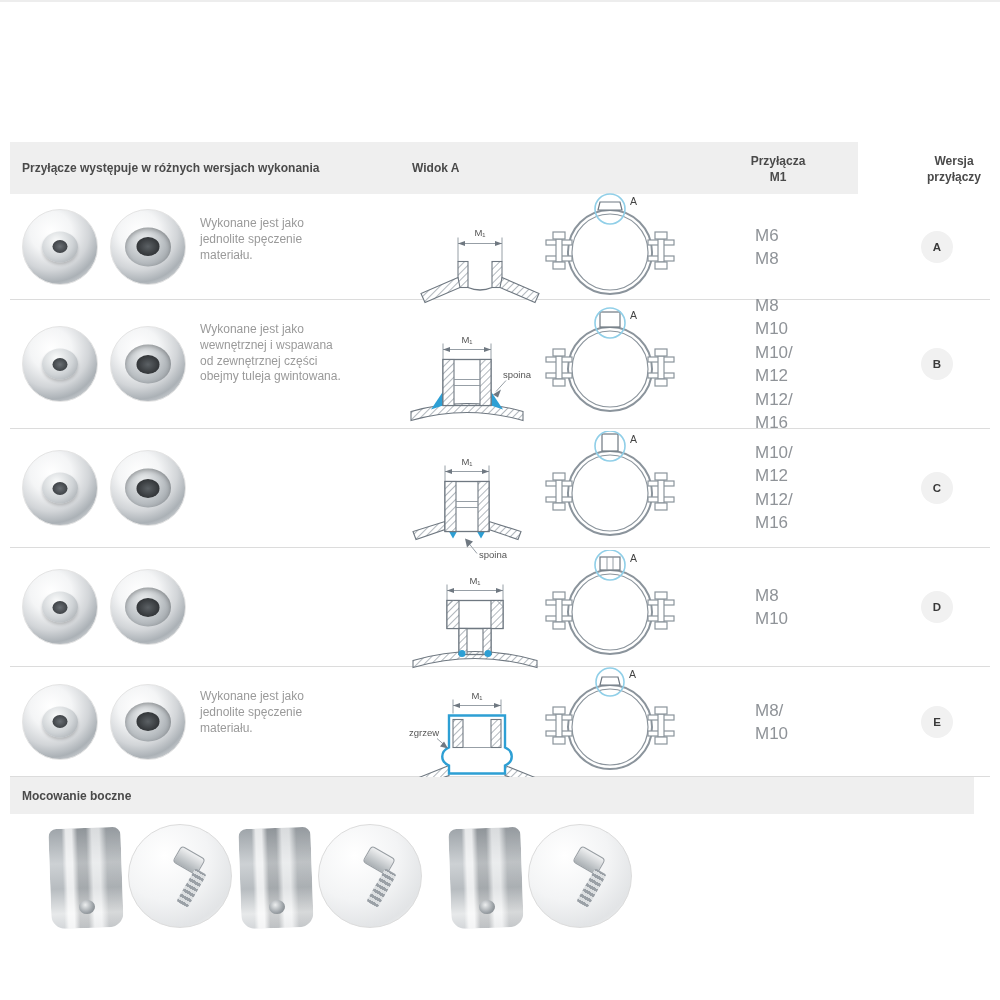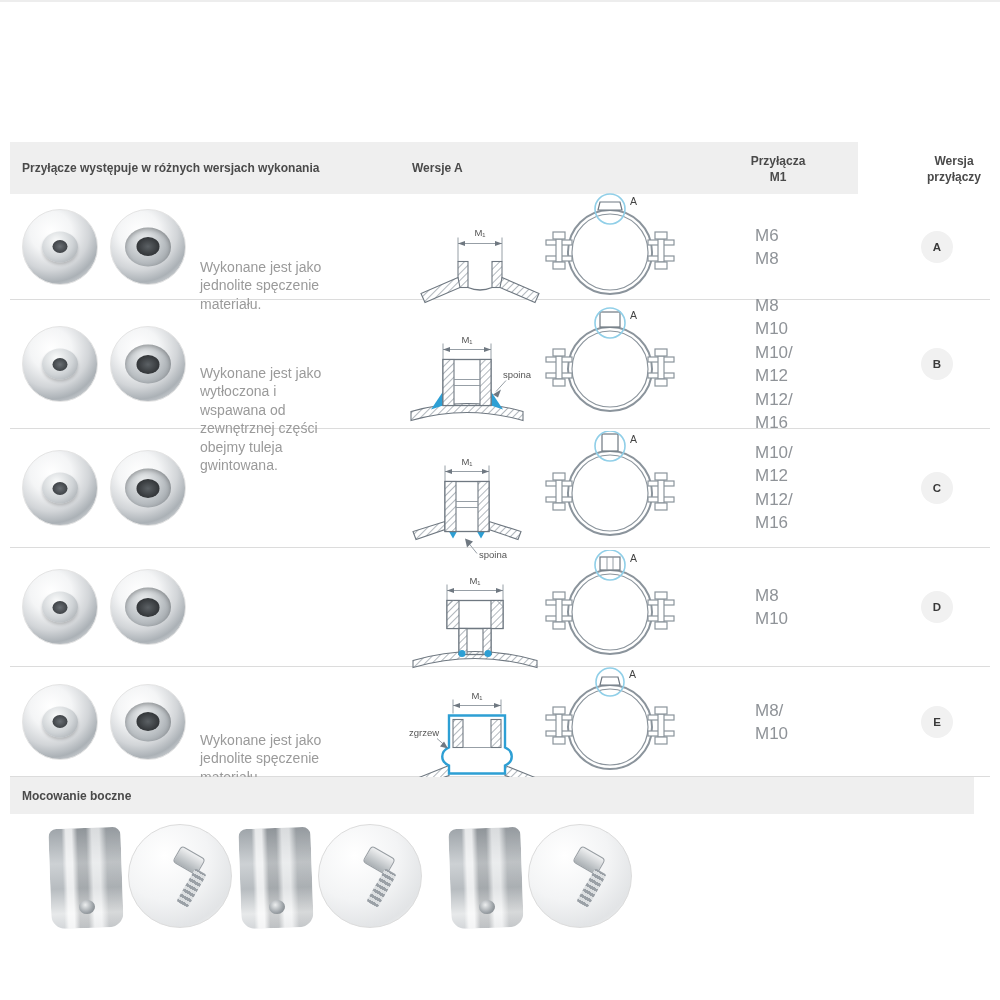--- a/index.html
+++ b/index.html
@@ -29,21 +29,21 @@
     background:radial-gradient(circle at 38% 30%, #ffffff 0%, #f4f5f6 30%, #d2d5d8 55%, #abb1b6 72%, #e2e4e6 88%, #f7f8f8 100%); }
   .boss { position:absolute; left:50%; top:50%; transform:translate(-50%,-50%); width:36px; height:31px; border-radius:50%;
     background:radial-gradient(circle at 40% 32%, #fbfcfc, #cfd3d6 55%, #999fa4); box-shadow:0 2px 3px rgba(0,0,0,0.18); }
   .hole { position:absolute; left:50%; top:50%; transform:translate(-50%,-50%); width:15px; height:13px; border-radius:50%;
     background:radial-gradient(#6a6f74, #3f4347 70%); }
   .funnel { position:absolute; left:50%; top:50%; transform:translate(-50%,-50%); width:46px; height:39px; border-radius:50%;
     background:radial-gradient(circle at 42% 35%, #eef0f1, #b9bec2 55%, #878d92); box-shadow:inset 0 2px 4px rgba(0,0,0,0.25); }
   .hole2 { position:absolute; left:50%; top:50%; transform:translate(-50%,-50%); width:23px; height:19px; border-radius:50%;
     background:radial-gradient(#5c6165, #323538 70%); }
 
-  .desc { position:absolute; left:190px; top:22px; width:142px; font-size:14px; color:#9a9a9a; line-height:1.32;margin-top:42px; }
+  .desc { position:absolute; left:190px; top:22px; width:142px; font-size:12px; color:#9a9a9a; line-height:1.32; }
 
   .section-drawing { position:absolute; left:395px; top:50%; transform:translateY(-50%); width:150px;margin-top:24px; }
   .clamp-drawing { position:absolute; left:520px; top:50%; transform:translateY(-50%); width:160px; }
 
   .m1 { position:absolute; left:745px; top:50%; transform:translateY(-50%); width:70px;
     font-size:17px; color:#8f9398; line-height:1.38; white-space:pre-line; }
 
   .version-circle { position:absolute; left:911px; top:50%; transform:translateY(-50%); width:32px; height:32px;
     border-radius:50%; background:#f1f1f1; display:flex; align-items:center; justify-content:center;
     font-size:11.5px; font-weight:bold; color:#3a3a3a; }
@@ -98,21 +98,21 @@
       <pattern id="hatch" patternUnits="userSpaceOnUse" width="5" height="5" patternTransform="rotate(45)">
         <rect width="5" height="5" fill="#ffffff"></rect>
         <line x1="0" y1="0" x2="0" y2="5" stroke="#7d8790" stroke-width="1.2"></line>
       </pattern>
     </defs>
   </svg>
 
 
   <div class="table-header">
     <div class="th th-main">Przyłącze występuje w różnych wersjach wykonania</div>
-    <div class="th th-widok">Wersje A</div>
+    <div class="th th-widok">Widok A</div>
     <div class="th th-m1">Przyłącza
 M1</div>
     <div class="th th-wersja">Wersja
 przyłączy</div>
   </div>
 
   <div class="row row-a">
     <div class="photos">
       <div class="photo-circle">
           <div class="boss">
@@ -173,21 +173,21 @@
           <div class="boss">
             <div class="hole"></div>
           </div>
         </div>
       <div class="photo-circle">
           <div class="funnel">
             <div class="hole2"></div>
           </div>
         </div>
     </div>
-    <div class="desc">Wykonane jest jako wytłoczona i wspawana od zewnętrznej części obejmy tuleja gwintowana.</div>
+    <div class="desc">Wykonane jest jako wewnętrznej i wspawana od zewnętrznej części obejmy tuleja gwintowana.</div>
     <div class="section-drawing">
       <svg viewBox="0 0 150 105" width="150" height="105">
         <line class="thin" x1="38" y1="10" x2="38" y2="26"></line>
           <line class="thin" x1="86" y1="10" x2="86" y2="26"></line>
         <line class="thin" x1="38" y1="16" x2="86" y2="16"></line>
         <path class="arrfill" d="M38,16 l7,-2.5 v5 Z"></path>
           <path class="arrfill" d="M86,16 l-7,-2.5 v5 Z"></path>
         <text class="dimtext" x="62" y="9" text-anchor="middle">M₁</text>
         <path class="hatched" d="M6,78 Q62,62 118,78 L118,87 Q62,71 6,87 Z"></path>
         <path class="blue" d="M38,72 L26,76 L38,58 Z"></path>

